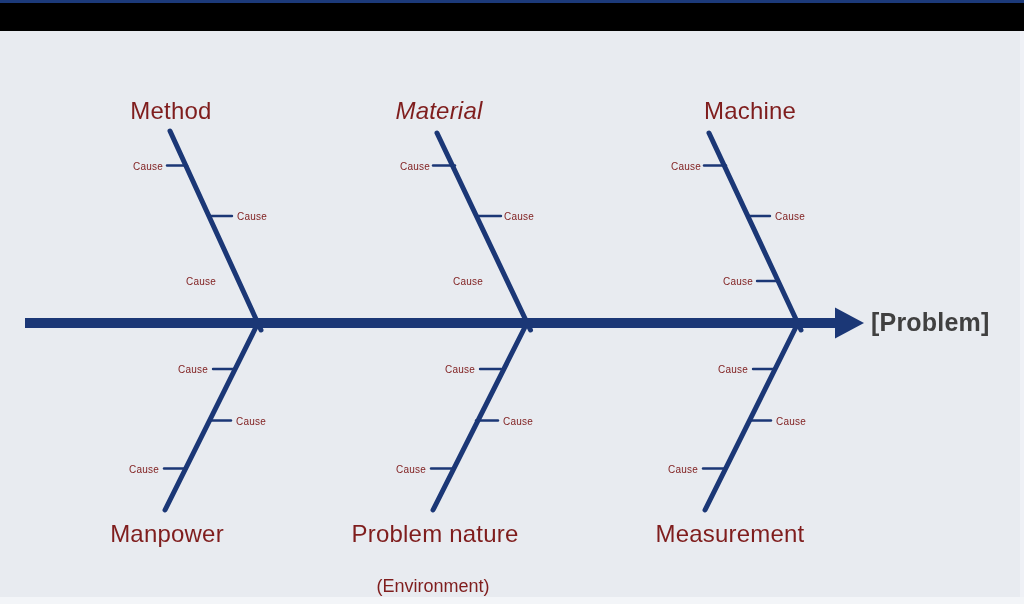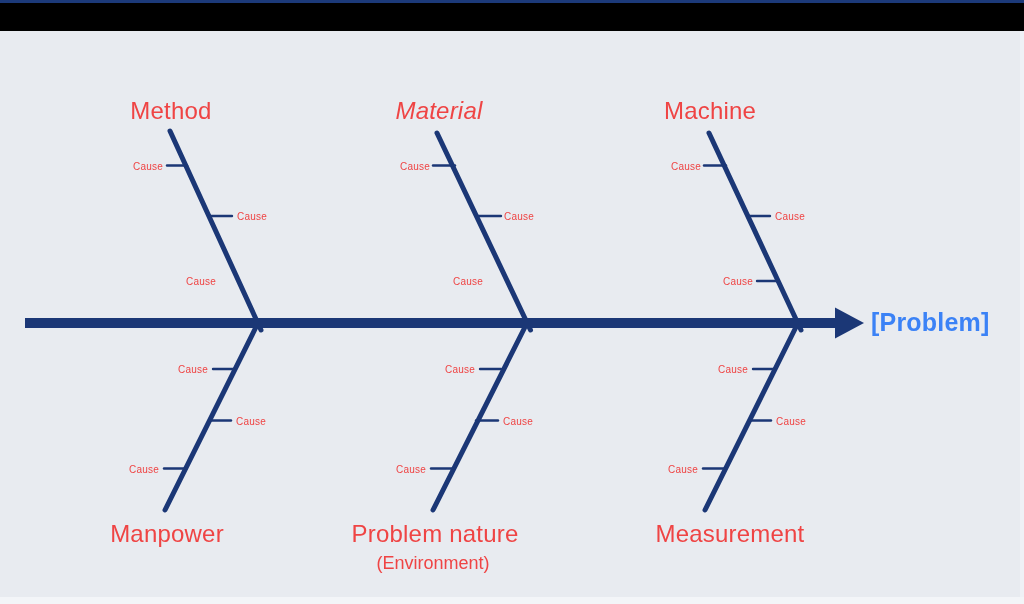--- a/index.html
+++ b/index.html
@@ -8,34 +8,35 @@
     background:#ffffff;
     font-family:"Liberation Sans", sans-serif;
   }
   .top-bar{position:absolute;left:0;top:0;width:1024px;height:3px;background:#1c3a7a;}
   .top-band{position:absolute;left:0;top:3px;width:1024px;height:28px;background:#000000;}
   .canvas{position:absolute;left:0;top:31px;width:1024px;height:566px;background:#e8ebf0;}
   .bottom-strip{position:absolute;left:0;top:597px;width:1024px;height:7px;background:#f3f5f8;}
   .right-strip{position:absolute;left:1020px;top:31px;width:4px;height:566px;background:#eff1f6;}
   svg.bones{position:absolute;left:0;top:0;width:1024px;height:604px;}
 
-  .label{position:absolute;white-space:nowrap;color:#ef4444;}
+  .label{position:absolute;white-space:nowrap;color:#7f1d1d;}
   .branch-name{
     font-size:24px;font-weight:500;letter-spacing:0.2px;
     transform:translate(-50%,-50%);
   }
   .branch-sub{
     font-size:18px;font-weight:400;
     transform:translate(-50%,-50%);
+    margin-top:23px;
   }
   .cause{font-size:10px;font-weight:500;letter-spacing:0.2px;}
   .anchor-right{transform:translate(-100%,-50%);}
   .anchor-left{transform:translate(0,-50%);}
   .problem{
-    font-size:25px;font-weight:700;color:#3b82f6;
+    font-size:25px;font-weight:700;color:#404040;
     transform:translate(0,-50%);letter-spacing:0.2px;
   }
 </style>
 </head>
 <body>
 
 <div class="top-bar"></div>
 <div class="top-band"></div>
 <div class="canvas"></div>
 <div class="bottom-strip"></div>
@@ -72,21 +73,21 @@
   <line x1="753" y1="369" x2="774" y2="369" stroke-width="2.4"></line>
   <line x1="749" y1="420.5" x2="771" y2="420.5" stroke-width="2.4"></line>
   <line x1="703" y1="468.5" x2="725" y2="468.5" stroke-width="2.4"></line>
 
   <line x1="25" y1="323" x2="839" y2="323" stroke-width="10" stroke-linecap="butt"></line>
   <polygon points="835,307.5 835,338.5 864,323" fill="#1b3776" stroke="none"></polygon>
 </svg>
 
 <span class="label branch-name" style="left:171px;top:111px;">Method</span>
 <span class="label branch-name" style="left:439px;top:111px;font-style:italic;">Material</span>
-<span class="label branch-name" style="left:710px;top:111px;">Machine</span>
+<span class="label branch-name" style="left:750px;top:111px;">Machine</span>
 <span class="label branch-name" style="left:167px;top:534px;text-align:center;">Manpower</span>
 <span class="label branch-name" style="left:435px;top:534px;">Problem nature</span>
 <span class="label branch-sub" style="left:433px;top:563px;">(Environment)</span>
 <span class="label branch-name" style="left:730px;top:534px;">Measurement</span>
 
 <span class="label cause anchor-right" style="left:163px;top:165.5px;">Cause</span>
 <span class="label cause anchor-left" style="left:237px;top:216px;">Cause</span>
 <span class="label cause anchor-right" style="left:216px;top:281px;">Cause</span>
 
 <span class="label cause anchor-right" style="left:430px;top:165.5px;">Cause</span>

